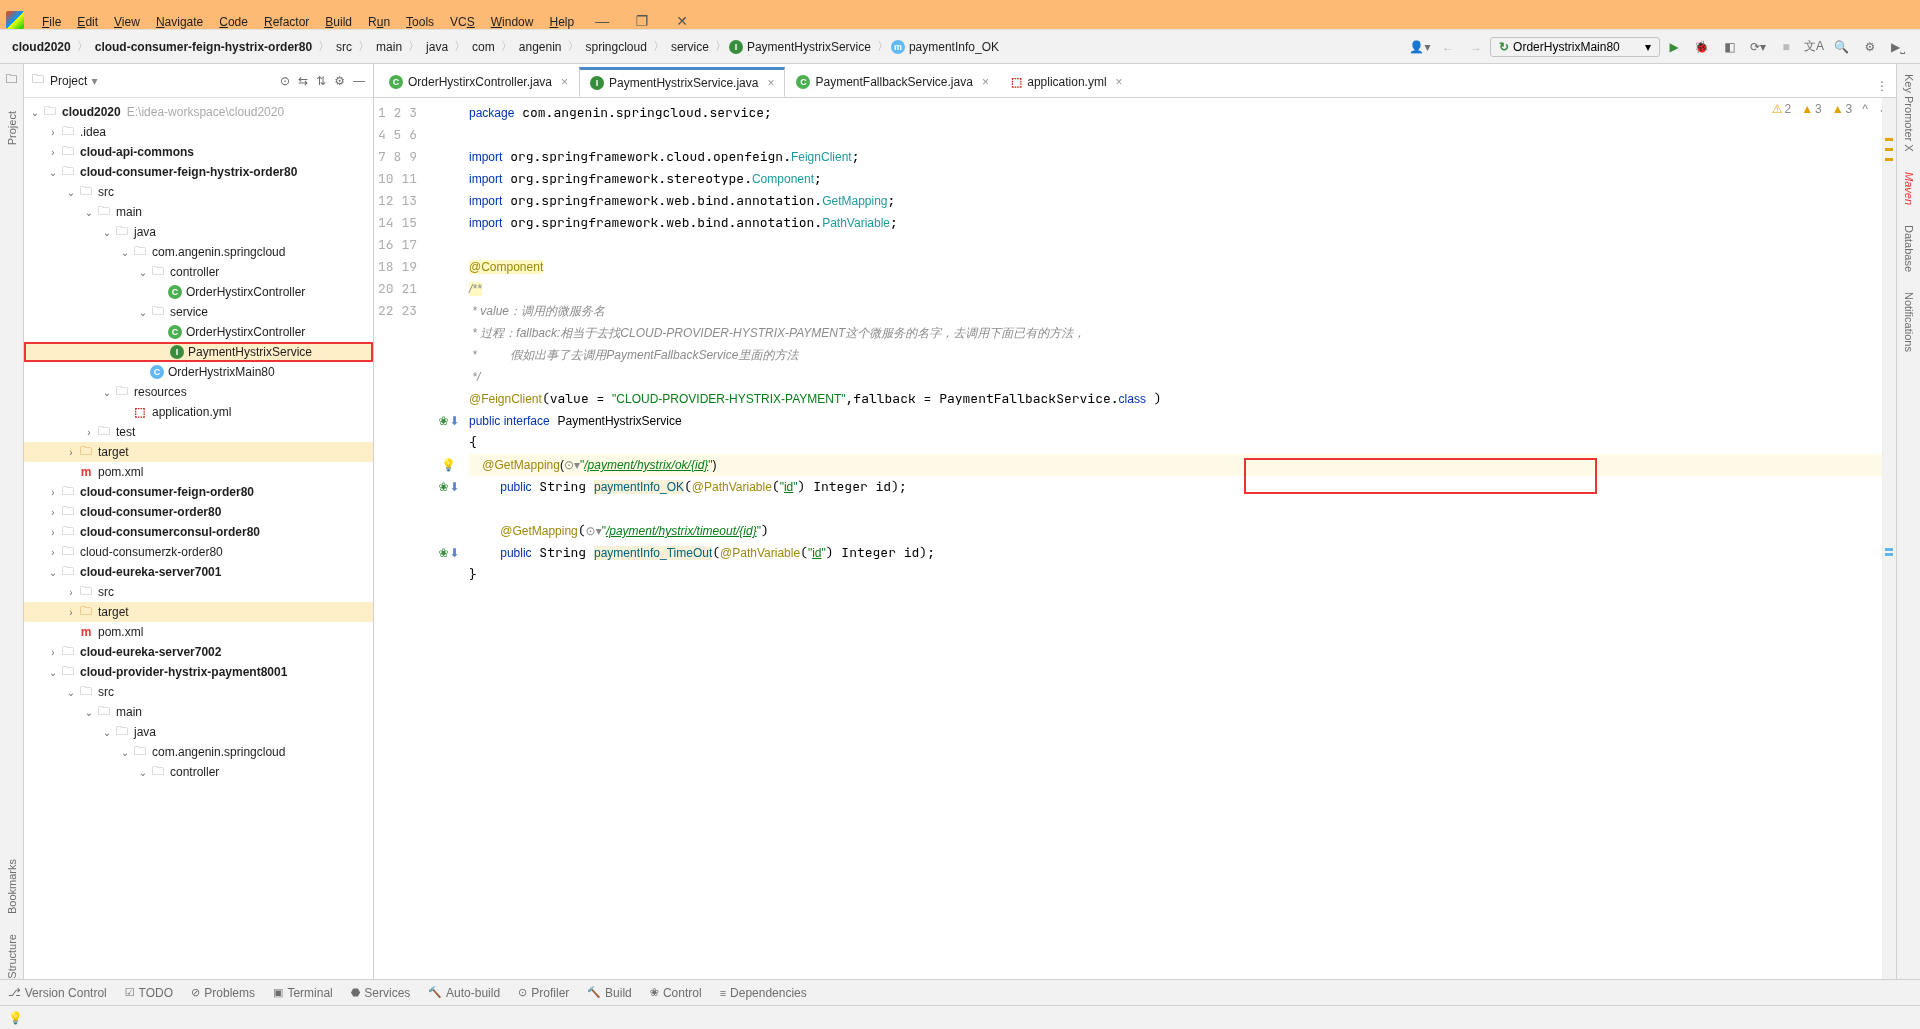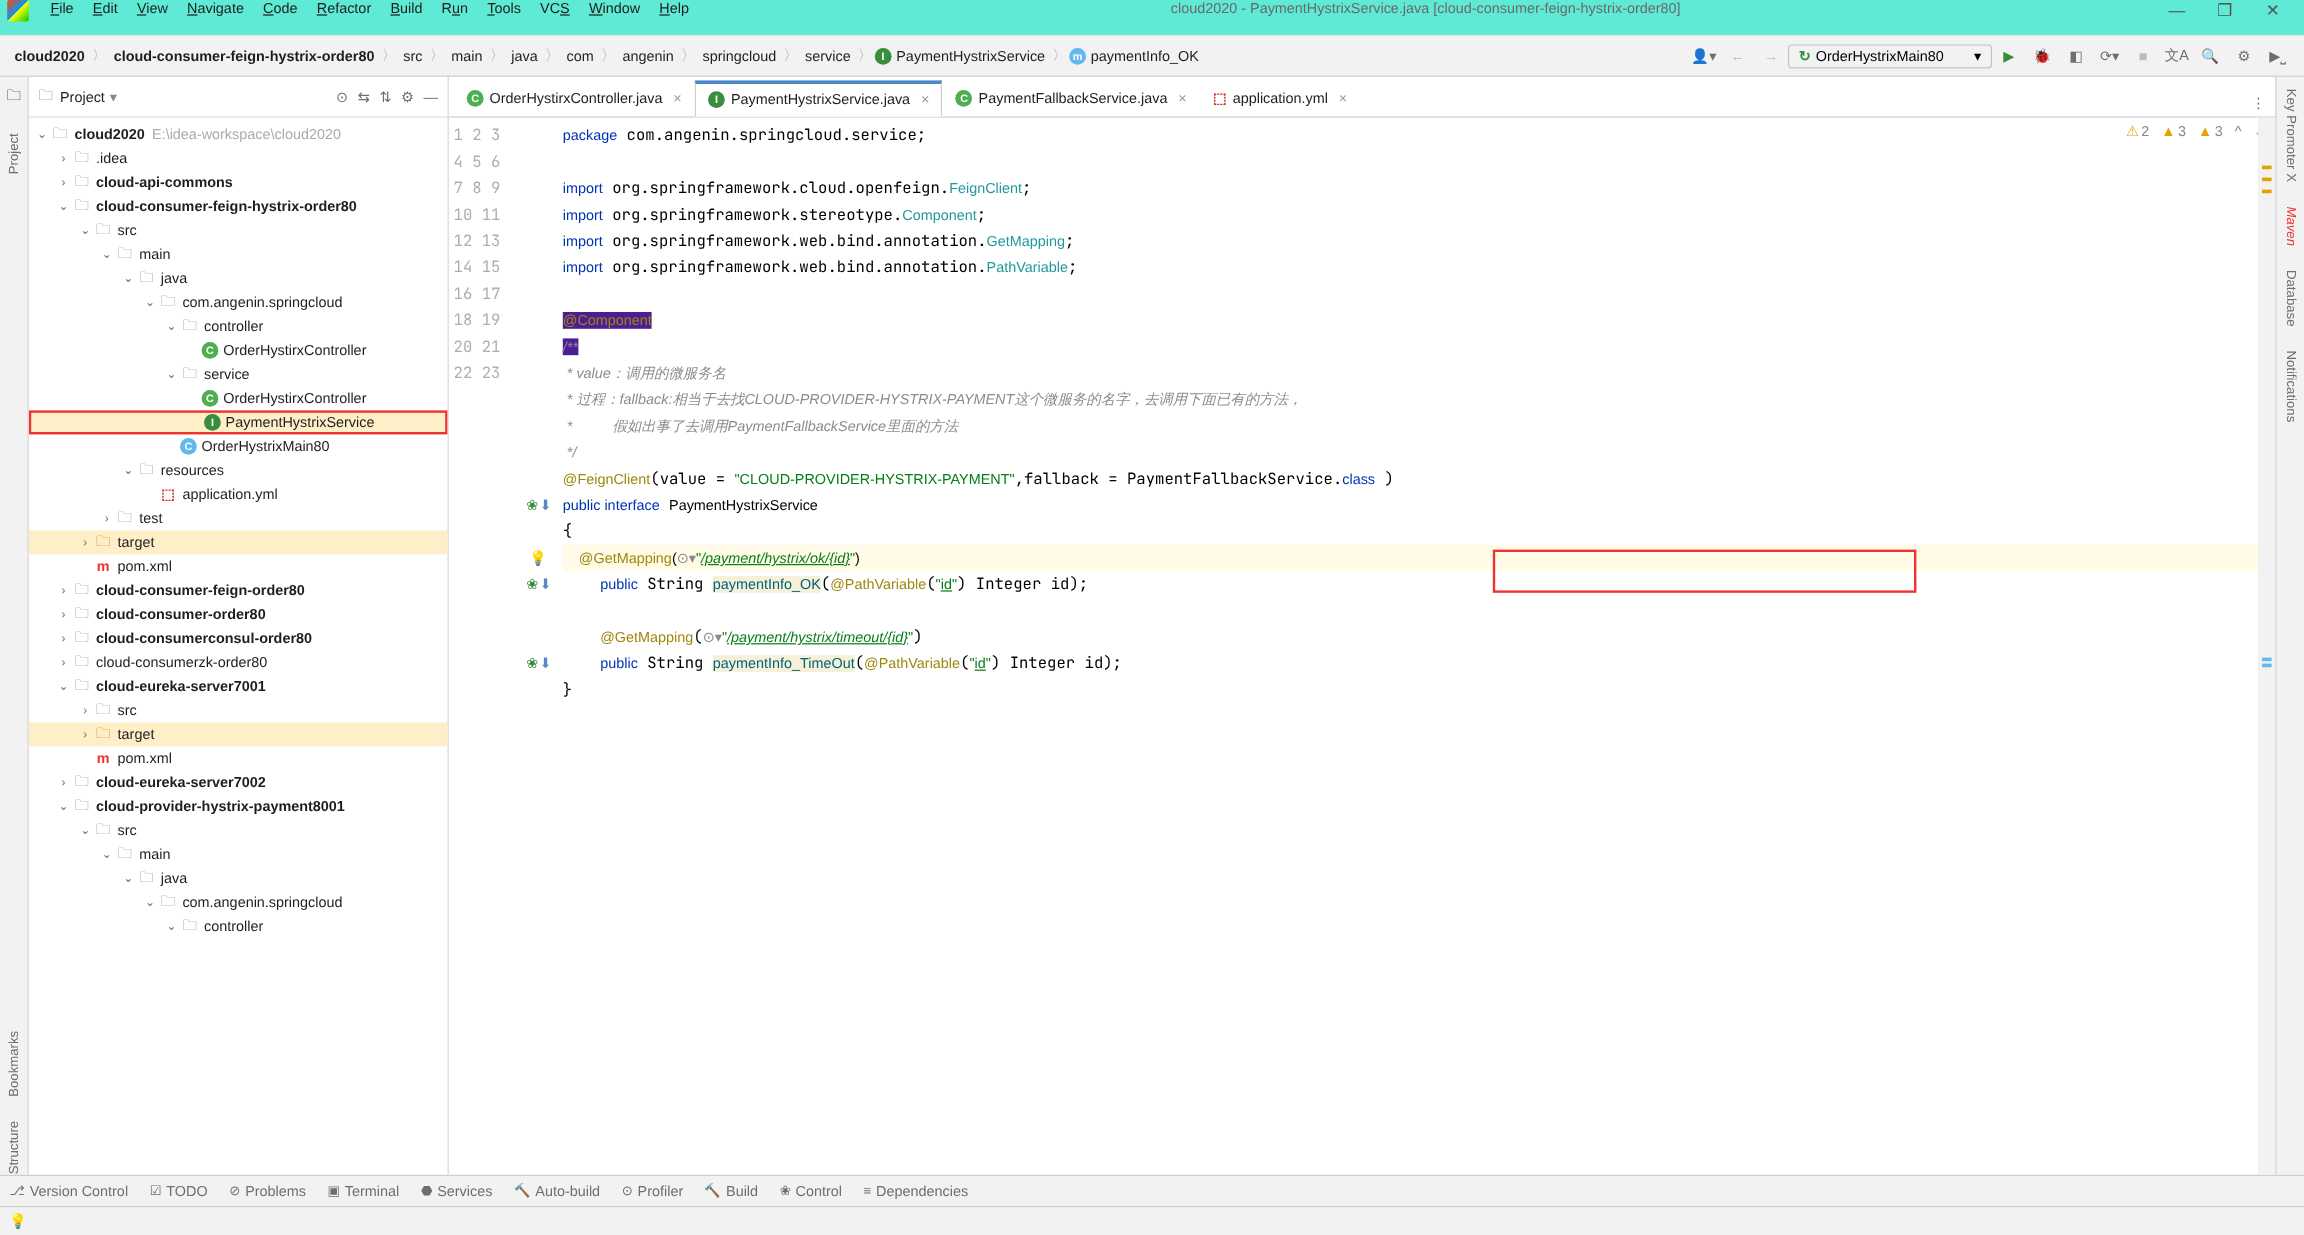--- a/index.html
+++ b/index.html
@@ -1,17 +1,17 @@
 <!DOCTYPE html>
 <html><head>
 <meta charset="utf-8">
 <style>
 * { margin:0; padding:0; box-sizing:border-box; font-family:"Segoe UI",Arial,sans-serif; font-size:12px; }
 body { background:#f2f2f2; width:1920px; height:1029px; overflow:hidden; display:flex; flex-direction:column; }
-.menubar { height:30px; background:#5eead4; display:flex; align-items:flex-start; padding:0 6px; border-bottom:1px solid #e0e0e0; }
+.menubar { height:30px; background:#fdba74; display:flex; align-items:flex-end; padding:0 6px; border-bottom:1px solid #e0e0e0; }
 .menubar .logo { width:18px; height:18px; margin-right:10px; background:linear-gradient(135deg,#f40,#09f 50%,#ff0 50%,#0c0); border-radius:2px; }
 .menubar .menu-item { padding:0 8px; color:#1e1e1e; cursor:default; }
 .menubar .menu-item u { text-decoration:underline; }
 .menubar .title { flex:1; text-align:center; color:#6a6a6a; }
 .menubar .win-btn { width:40px; text-align:center; font-size:14px; color:#555; }
 .navbar { height:34px; background:#f2f2f2; display:flex; align-items:center; padding:0 8px; border-bottom:1px solid #d0d0d0; }
 .crumb { color:#1e1e1e; padding:0 4px; }
 .crumb-sep { color:#aaa; margin:0 2px; }
 .navbar .spacer { flex:1; }
 .nav-icon { width:22px; height:22px; margin:0 3px; display:flex; align-items:center; justify-content:center; color:#6e6e6e; }
@@ -53,21 +53,21 @@
 .gutter-icons div { height:22px; display:flex; align-items:center; justify-content:center; gap:1px; }
 .code { flex:1; font-family:"JetBrains Mono",Consolas,monospace; font-size:13px; line-height:22px; white-space:pre; padding-top:4px; position:relative; }
 .kw { color:#0033b3; }
 .str { color:#067d17; }
 .ann { color:#9e880d; }
 .cls { color:#000; }
 .typ { color:#20999d; }
 .doccom { color:#8c8c8c; font-style:italic; }
 .url { color:#067d17; font-style:italic; text-decoration:underline;margin-top:40px; }
 .fn { color:#00627a; background:#f5f0d7; }
-.bg-y { background:#4c1d95; }
+.bg-y { background:#fef9c3; }
 .redbox { position:absolute; border:2px solid #e33; top:360px; left:870px; width:353px; height:36px; pointer-events:none; }
 .inspections { position:absolute; right:8px; top:4px; display:flex; gap:10px; align-items:center; color:#888; font-size:12px; }
 .insp-icon { display:flex; align-items:center; gap:2px; }
 .statusbar { height:24px; background:#f2f2f2; border-top:1px solid #d0d0d0; display:flex; align-items:center; padding:0 8px; color:#6e6e6e; font-size:11px; }
 .bottom-tools { height:26px; background:#f2f2f2; border-top:1px solid #d0d0d0; display:flex; align-items:center; padding:0 8px; gap:18px; }
 .bt-item { display:flex; align-items:center; gap:4px; color:#6e6e6e; font-size:11px; }
 .right-gutter-strip { width:14px; background:#f2f2f2; border-left:1px solid #eee; position:relative; }
 .right-gutter-strip .mark { position:absolute; left:2px; width:8px; height:3px; }
 </style>
 </head>
@@ -80,21 +80,20 @@
   <div class="menu-item"><u>V</u>iew</div>
   <div class="menu-item"><u>N</u>avigate</div>
   <div class="menu-item"><u>C</u>ode</div>
   <div class="menu-item"><u>R</u>efactor</div>
   <div class="menu-item"><u>B</u>uild</div>
   <div class="menu-item">R<u>u</u>n</div>
   <div class="menu-item"><u>T</u>ools</div>
   <div class="menu-item">VC<u>S</u></div>
   <div class="menu-item"><u>W</u>indow</div>
   <div class="menu-item"><u>H</u>elp</div>
-  <div class="title">cloud2020 - PaymentHystrixService.java [cloud-consumer-feign-hystrix-order80]</div>
   <div class="win-btn">—</div>
   <div class="win-btn">❐</div>
   <div class="win-btn">✕</div>
 </div>
 
 <div class="navbar">
   <span class="crumb" style="font-weight:bold">cloud2020</span>
   <span class="crumb-sep">〉</span>
   <span class="crumb" style="font-weight:bold">cloud-consumer-feign-hystrix-order80</span>
   <span class="crumb-sep">〉</span>

